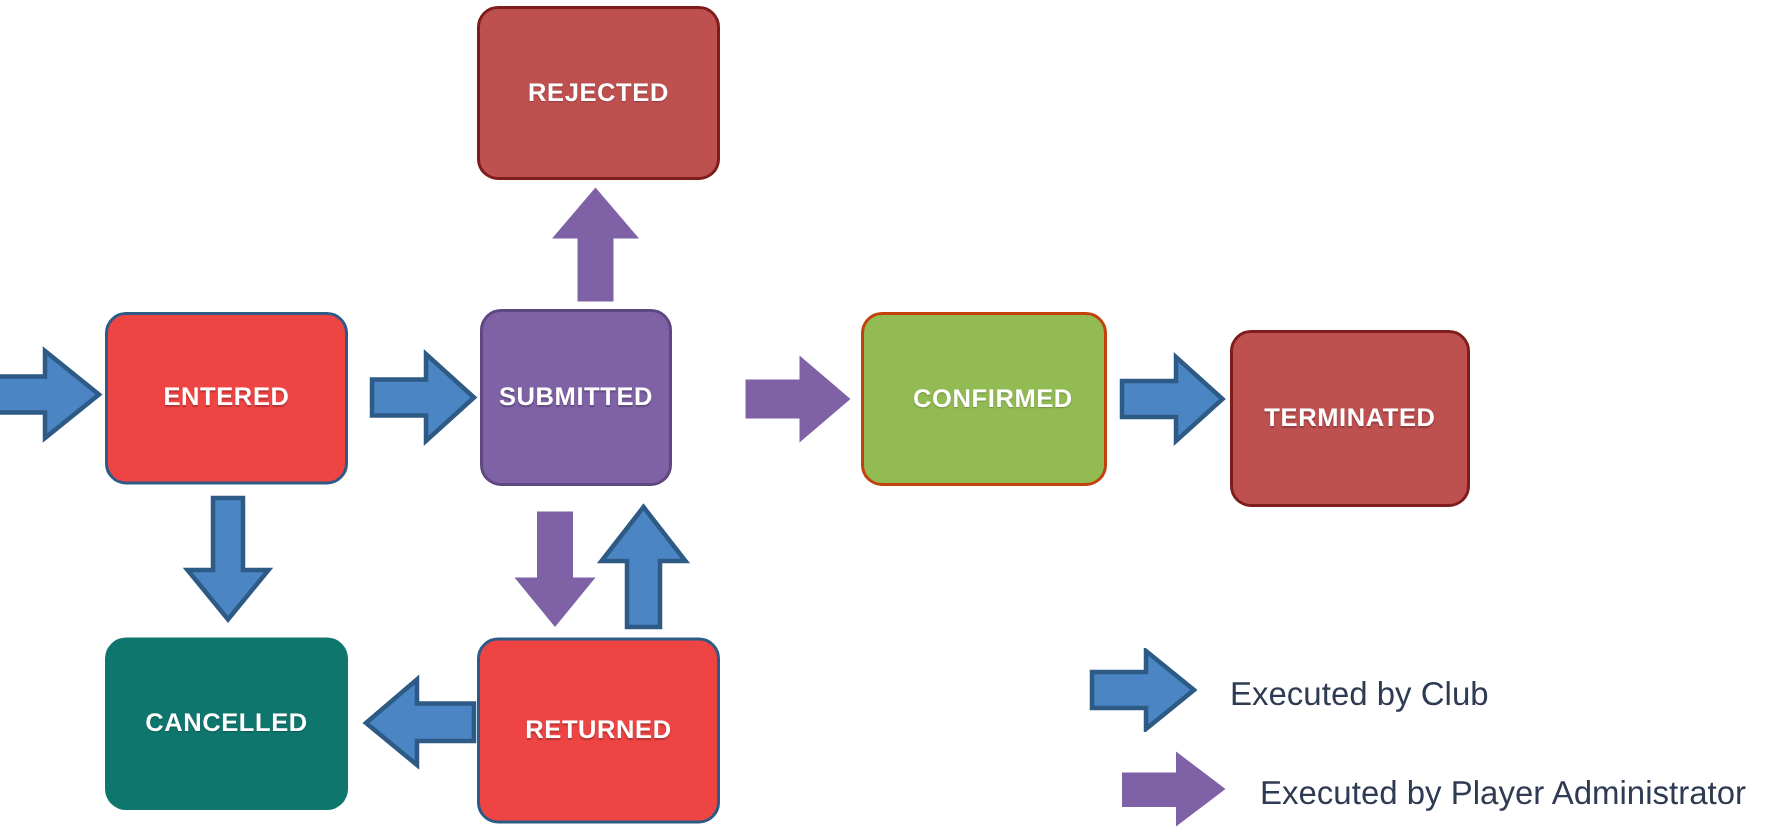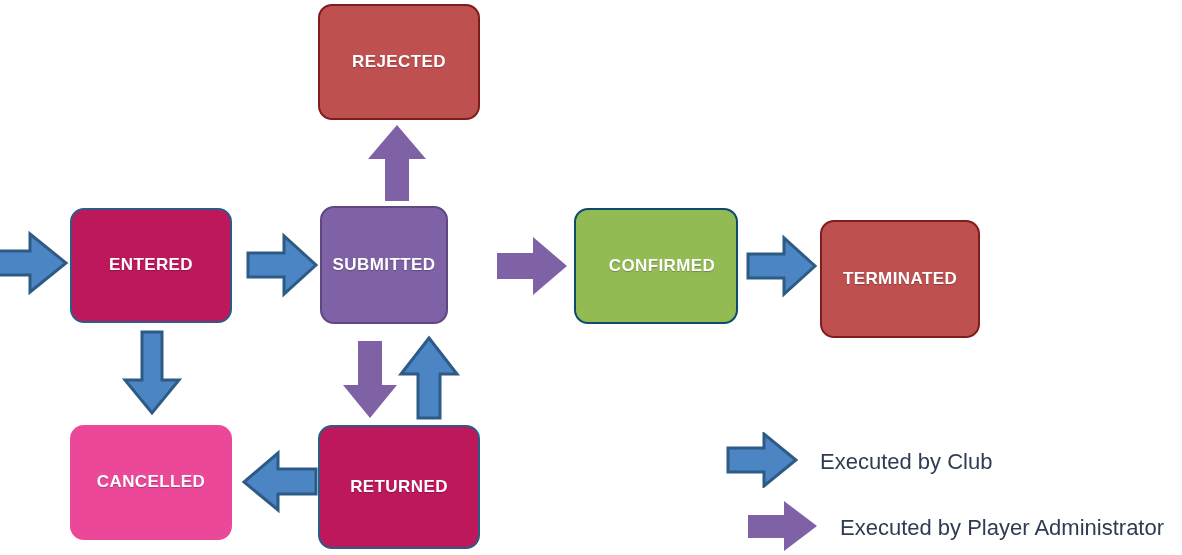--- a/index.html
+++ b/index.html
@@ -26,38 +26,38 @@
     justify-content: center;
     color: #ffffff;
     font-weight: bold;
     font-size: 17px;
     letter-spacing: 0.4px;
     text-shadow: 0 1px 1px rgba(0,0,0,0.25);
     text-align: center;
     line-height: 1.1;
   }
   .box-blue {
-    background: #be185d;
+    background: #ef4444;
     border: 2px solid #2e5a86;
   }
   .box-purple {
     background: #7e62a5;
     border: 2px solid #5f4880;
   }
   .box-red {
     background: #bf5050;
     border: 2px solid #7f1d1d;
   }
   .box-green {
     background: #93bb54;
-    border: 2px solid #0c4a6e;
+    border: 2px solid #c2410c;
     padding-left: 12px;
   }
   .box-slate {
-    background: #ec4899;
+    background: #0f766e;
     border: none;
   }
   .arrow {
     position: absolute;
   }
   .arrow svg {
     display: block;
     overflow: visible;
   }
   .legend-row {

